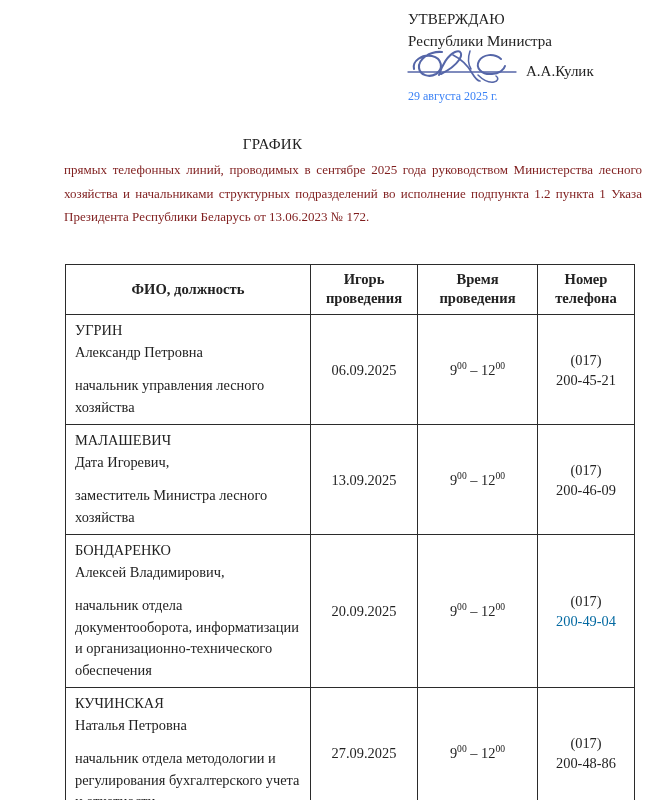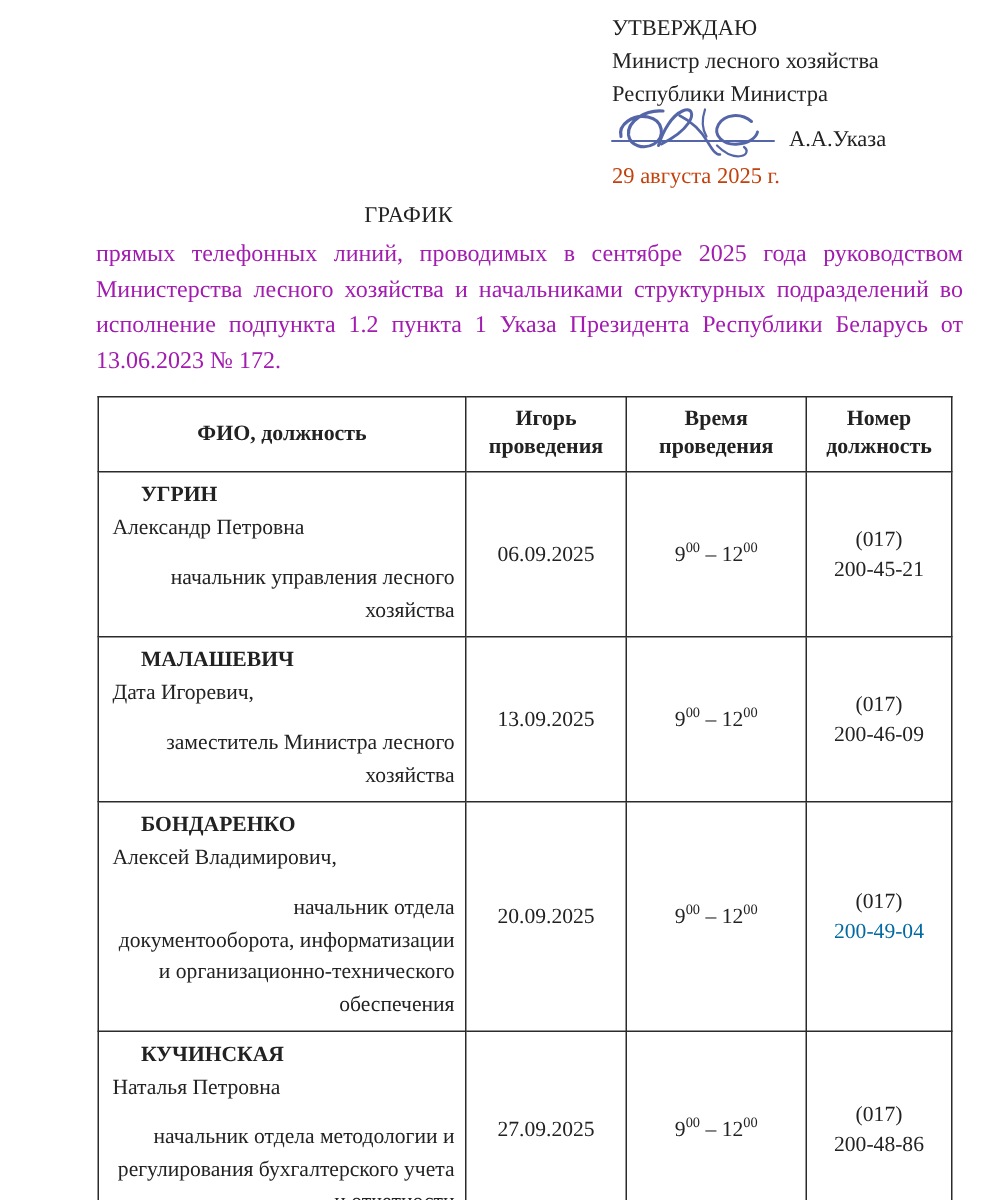--- a/index.html
+++ b/index.html
@@ -48,45 +48,45 @@
   .sign-name {
     position: absolute;
     left: 118px;
     top: 7px;
     font-size: 15px;
     white-space: nowrap;
     color: #222222;
   }
   .sign-date {
     margin-top: -2px;
-    font-size: 15px;
+    font-size: 12px;
     white-space: nowrap;
-    color: #c2410c;
+    color: #3b82f6;
   }
 
   
   .doc-title {
     position: absolute;
     left: 0;
     top: 136px;
     width: 545px;
     text-align: center;
     font-size: 15px;
     letter-spacing: 0.3px;
     color: #222222;
   }
   .intro {
     position: absolute;
     left: 64px;
     top: 158px;
     width: 578px;
-    font-size: 16px;
+    font-size: 13px;
     line-height: 23.5px;
     text-align: justify;
-    color: #a21caf;
+    color: #7f1d1d;
   }
   .intro p { margin: 0; }
 
   
   .schedule-table {
     position: absolute;
     left: 65px;
     top: 264px;
     width: 569px;
     border-collapse: collapse;
@@ -112,27 +112,26 @@
   .col-time    { width: 120px; }
   .col-phone   { width: 97px; }
 
   td.person-cell {
     text-align: left;
     padding: 5px 7px 6px 9px;
     line-height: 21.5px;
     vertical-align: top;
   }
   .person-name {
-    font-weight: bold;
+    font-weight: normal;
     display: block;
-    margin-left: 19px;
   }
   .person-patronymic { display: block; }
   .person-gap { display: block; height: 12px; }
-  .person-position { display: block; text-align: right; }
+  .person-position { display: block; }
 
   td.date-cell,
   td.time-cell,
   td.phone-cell {
     text-align: center;
     line-height: 20px;
   }
   .phone-code { display: block; }
   .phone-number { display: block; }
   .phone-number.faded { color: #0369a1; }
@@ -141,36 +140,35 @@
     font-size: 9.6px;
     vertical-align: super;
     line-height: 0;
   }
 </style>
 </head>
 <body>
 
 <div class="approval-block">
   <div class="approval-line">УТВЕРЖДАЮ</div>
-  <div class="approval-line">Министр лесного хозяйства</div>
   <div class="approval-line">Республики Министра</div>
 
   <div class="sign-row">
     <svg class="signature-mark" viewBox="0 0 132 40" xmlns="http://www.w3.org/2000/svg">
       <g fill="none" stroke="#5566a8" stroke-linecap="round" stroke-linejoin="round">
         <path d="M8 24 C6 16, 16 9, 26 11 C36 13, 38 24, 30 29 C23 33, 14 30, 13 23 C12 14, 24 6, 36 7" stroke-width="2.1"></path>
         <path d="M33 30 C36 20, 42 10, 49 7 C55 4.5, 57 9, 53 15 C49 21, 41 26, 35 29" stroke-width="2"></path>
         <path d="M47 10 C55 14, 62 21, 66 28 C69 33, 71 36, 74 36" stroke-width="1.7"></path>
         <path d="M64 6 C62 12, 62 19, 65 24" stroke-width="1.5"></path>
         <path d="M95 14 C88 8, 77 9, 73 16 C69 23, 76 30, 86 29 C93 28.5, 98 25, 99 21" stroke-width="2"></path>
         <path d="M72 30 C76 34, 82 38, 88 37 C92 36.3, 93 33, 90 31" stroke-width="1.5"></path>
         <path d="M2 27 L110 27" stroke-width="1.3"></path>
       </g>
     </svg>
-    <span class="sign-name">А.А.Указа</span>
+    <span class="sign-name">А.А.Кулик</span>
   </div>
 
   <div class="sign-date">29 августа 2025 г.</div>
 </div>
 
 <div class="doc-title">ГРАФИК</div>
 
 <div class="intro">
   <p>прямых телефонных линий, проводимых в сентябре 2025 года руководством Министерства лесного хозяйства и начальниками структурных подразделений во исполнение подпункта 1.2 пункта 1 Указа Президента Республики Беларусь от 13.06.2023 № 172.</p>
 </div>
@@ -190,21 +188,21 @@
       <th>
         <span>Игорь</span><br>
         <span>проведения</span>
       </th>
       <th>
         <span>Время</span><br>
         <span>проведения</span>
       </th>
       <th>
         <span>Номер</span><br>
-        <span>должность</span>
+        <span>телефона</span>
       </th>
     </tr>
   </thead>
   <tbody>
 
     <tr>
       <td class="person-cell">
         <span class="person-name">УГРИН</span>
         <span class="person-patronymic">Александр Петровна</span>
         <span class="person-gap"></span>

